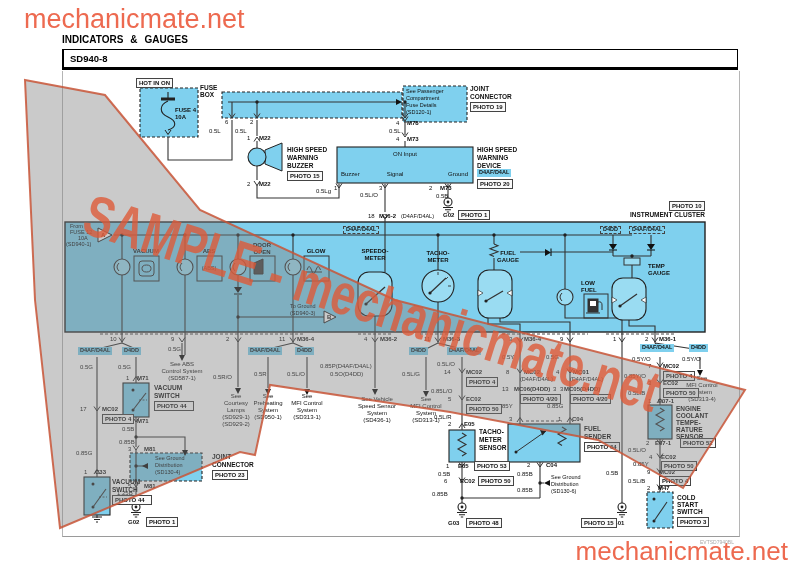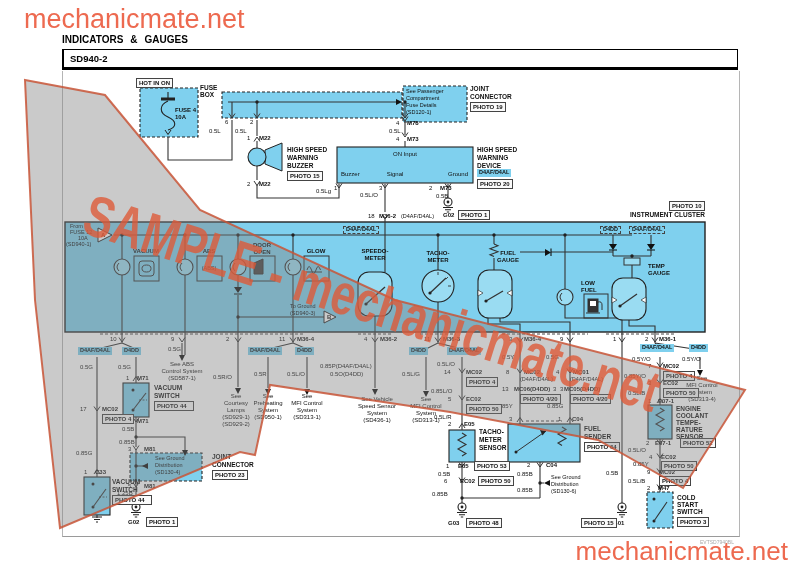--- a/index.html
+++ b/index.html
@@ -30,21 +30,21 @@
 </style>
 </head>
 <body>
 
 <div id="stage">
 
   <div class="abs" id="logo-top">mechanicmate.net</div>
   <div class="abs" id="section-title"><span>INDICATORS</span><span class="amp">&amp;</span><span>GAUGES</span></div>
 
   <div class="abs" id="title-bar">
-    <div id="title-code">SD940-2</div>
+    <div id="title-code">SD940-8</div>
   </div>
 
   <div class="abs" id="frame"></div>
 
   <svg class="layer" width="800" height="565" viewBox="0 0 800 565">
     <defs>
       <g id="gnd" stroke="#222" fill="none" stroke-width="1.1">
         <path d="M0,0 V2"></path>
           <circle cx="0" cy="6" r="4" fill="#fff"></circle>
           <circle cx="0" cy="6" r="1.4" fill="#222" stroke="none"></circle>

